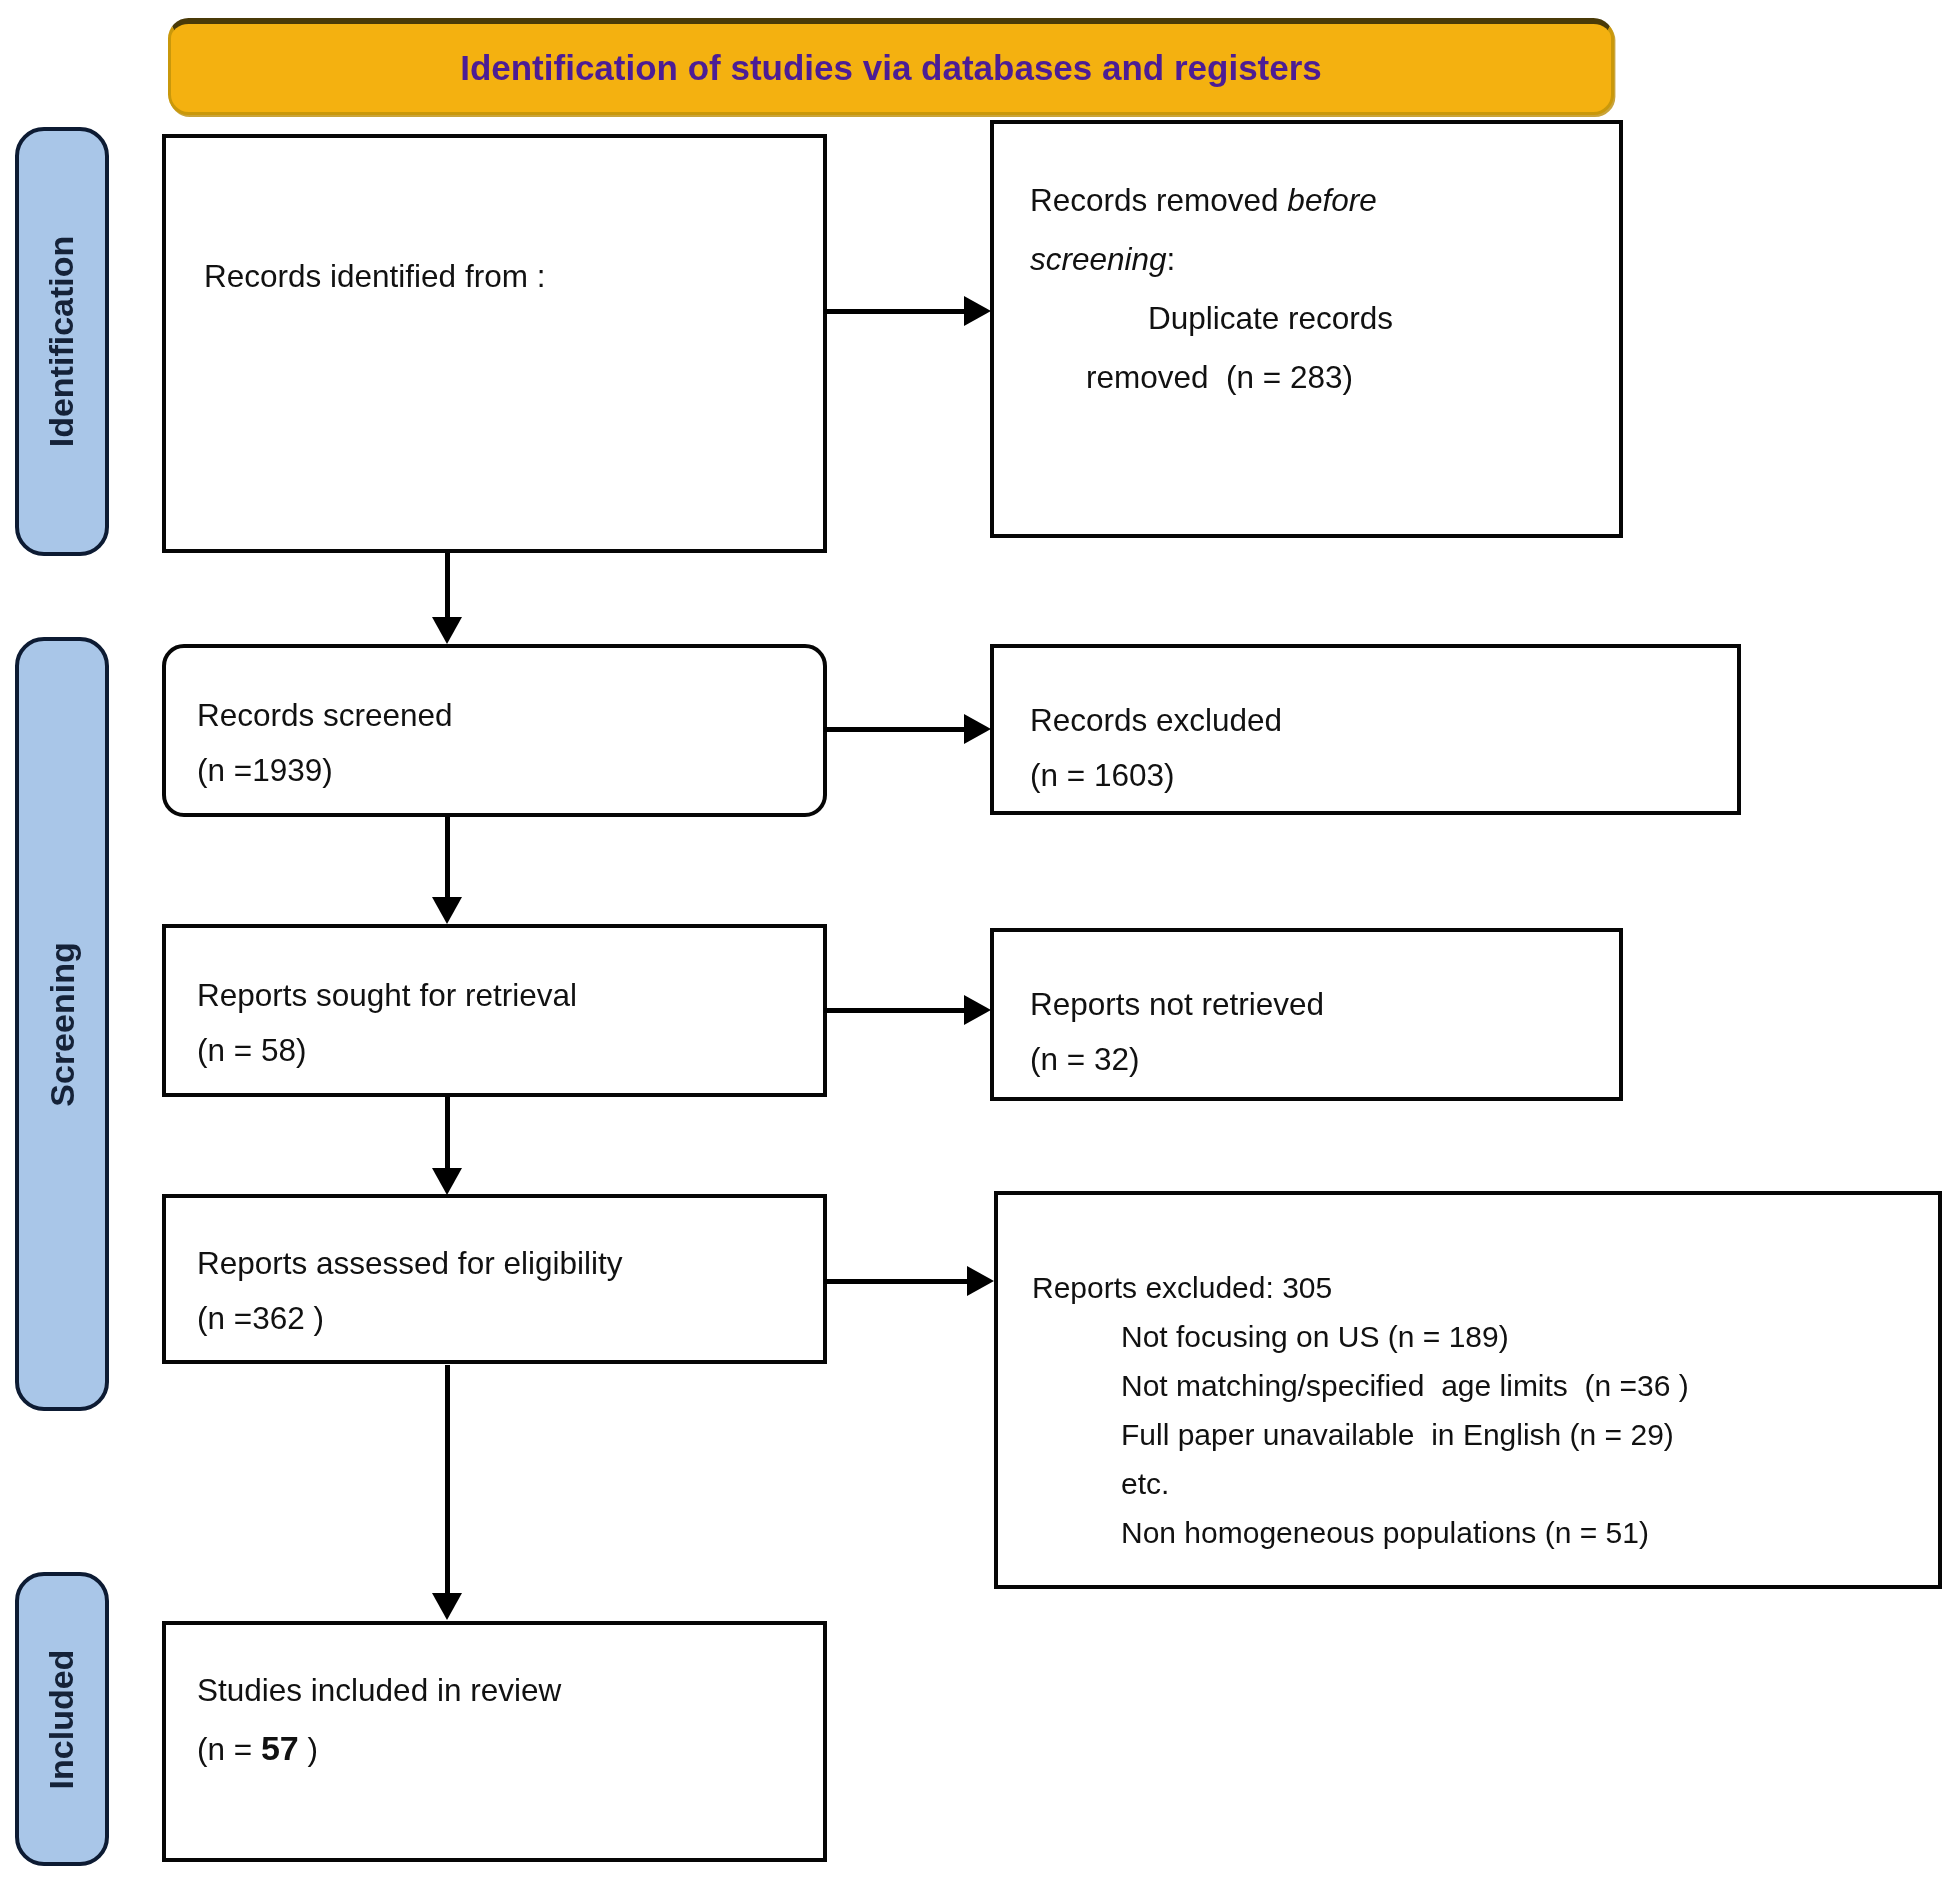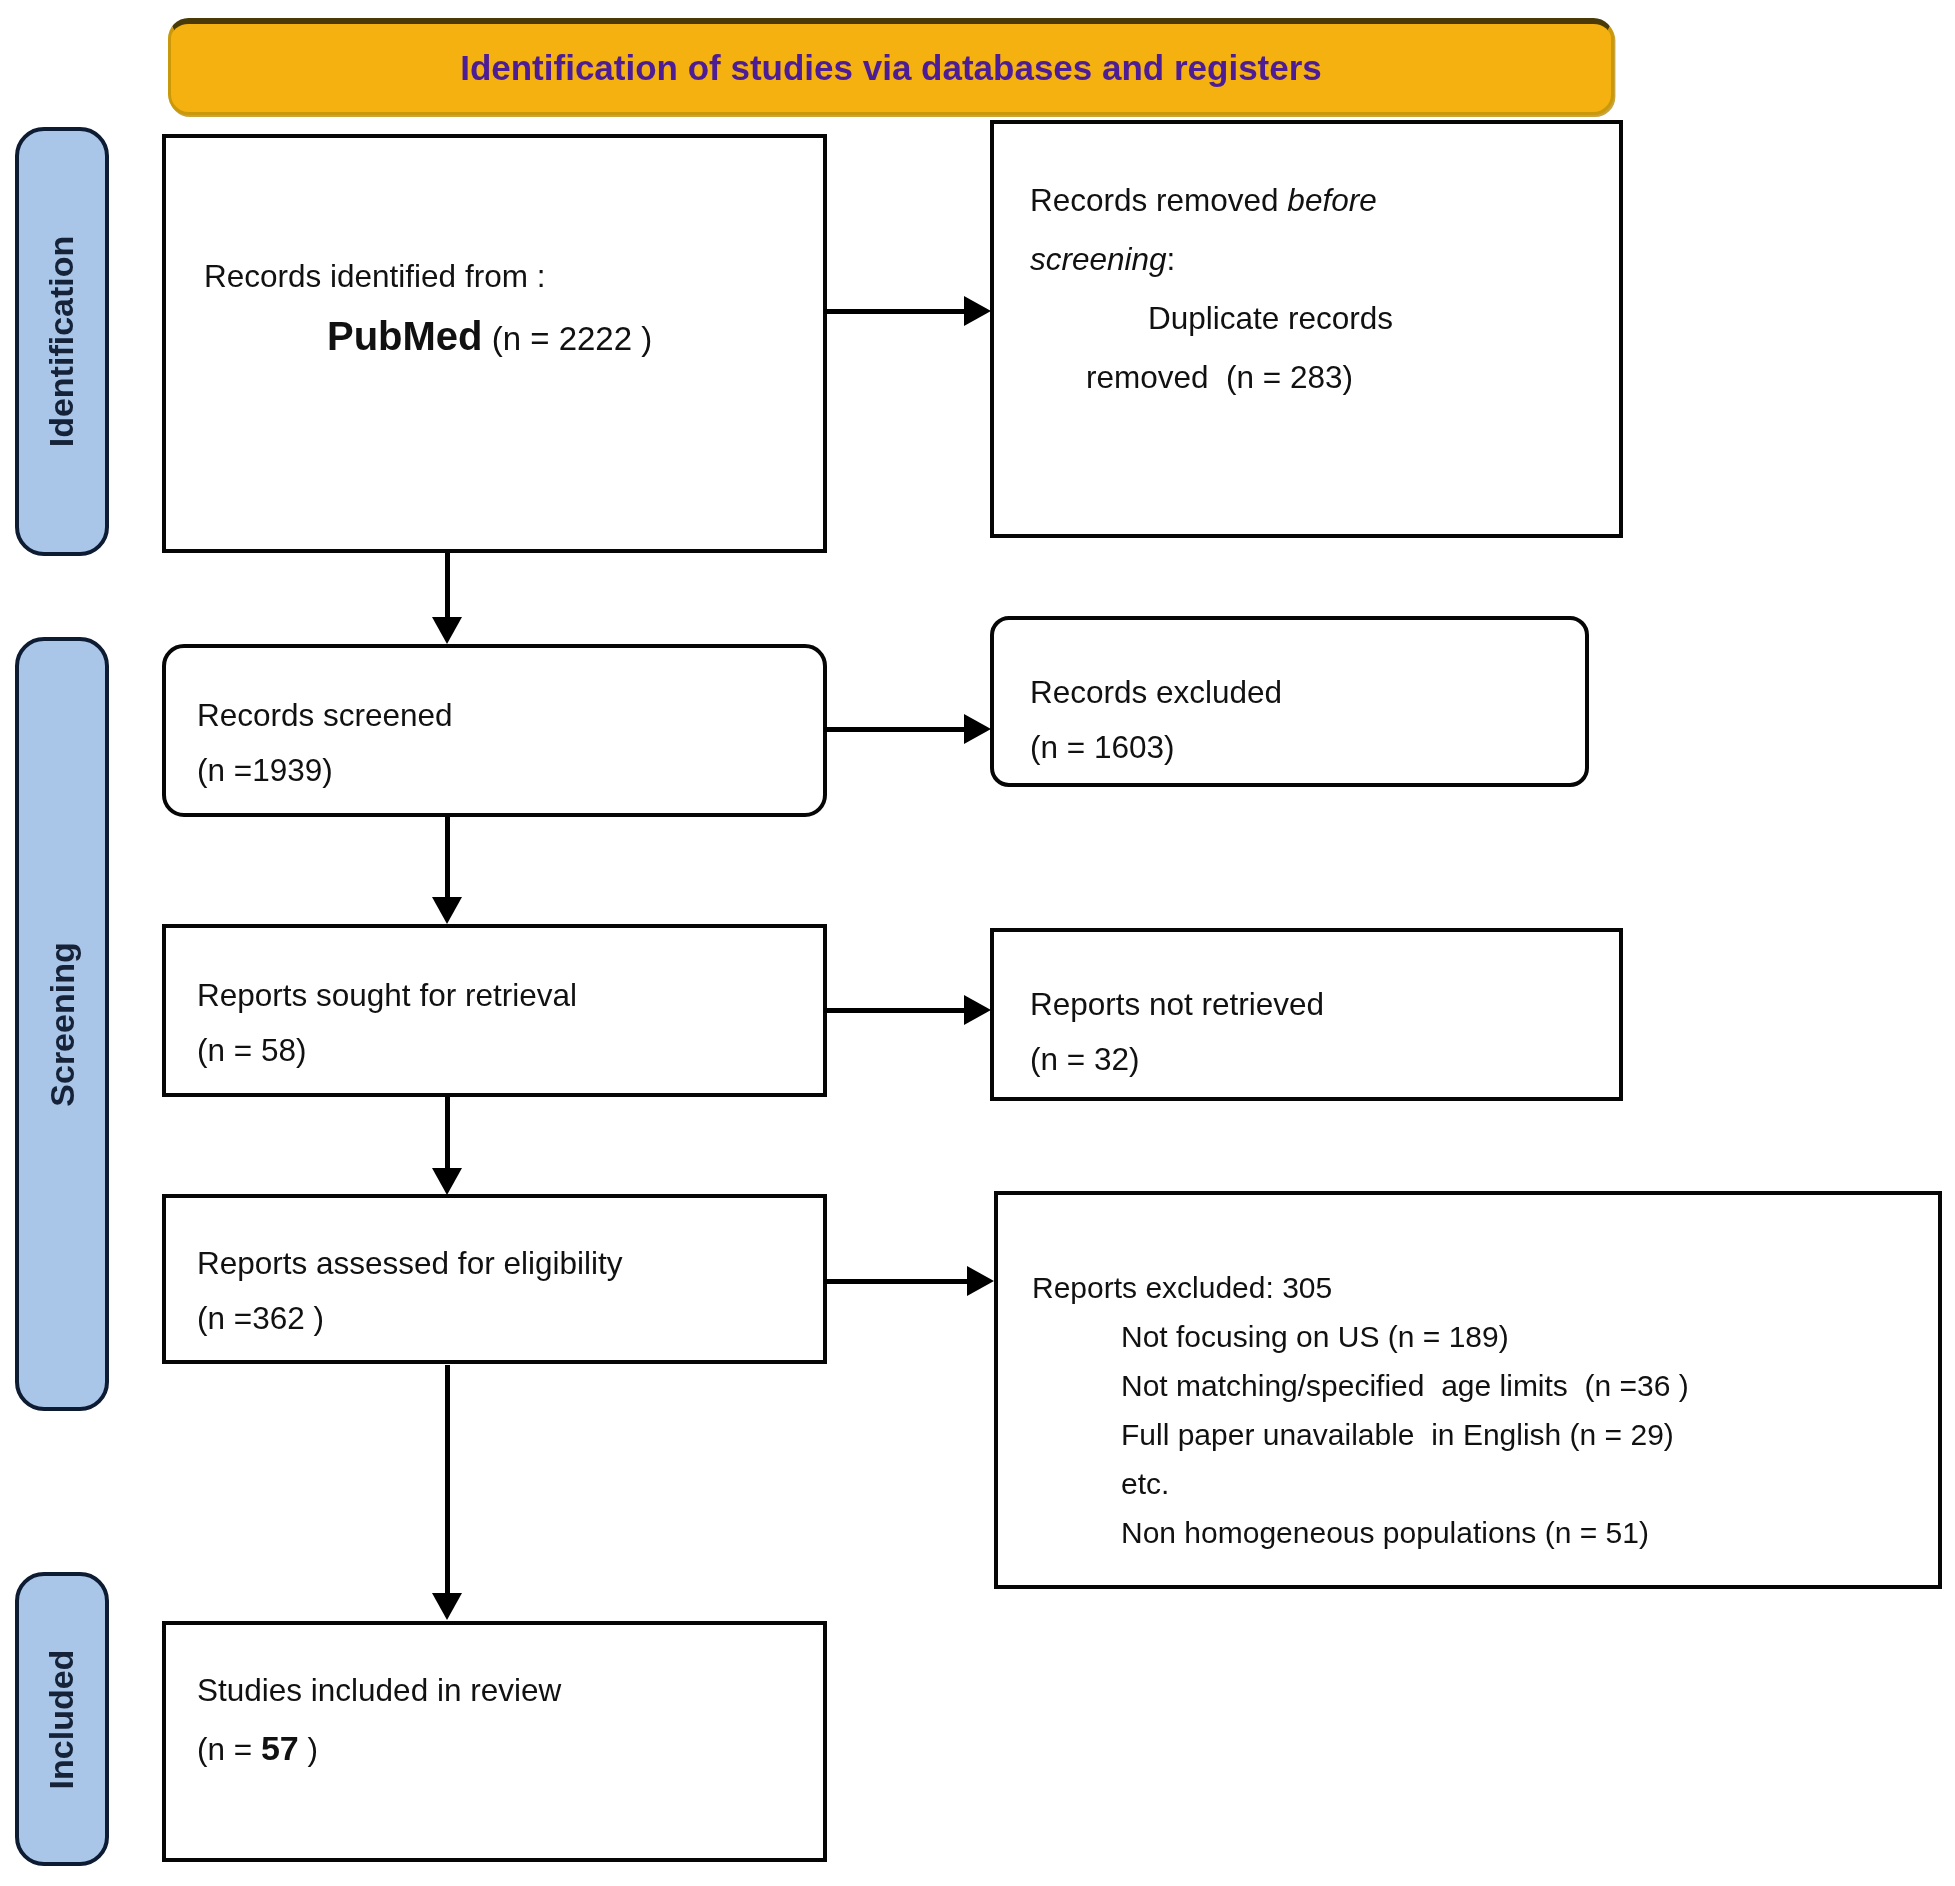--- a/index.html
+++ b/index.html
@@ -47,21 +47,21 @@
     background:#ffffff;
     border:4.1px solid #060606;
     box-sizing:border-box;
     font-size:31.5px;
     line-height:55px;
   }
   .fbox .line{white-space:pre;}
   .b-identified{left:162px;top:134px;width:665px;height:419px;padding:108px 13.7px 0 38px;line-height:60px;}
   .b-removed{left:990px;top:120px;width:633px;height:418px;padding:47px 13.7px 0 36px;line-height:59px;}
   .b-screened{left:162px;top:644px;width:665px;height:173px;padding:40px 13.7px 0 31px;border-radius:22px;}
-  .b-excluded{left:990px;top:616px;width:599px;height:171px;padding:45px 13.7px 0 36px;border-radius:19px;}
+  .b-excluded{left:990px;top:644px;width:751px;height:171px;padding:45px 13.7px 0 36px;}
   .b-sought{left:162px;top:924px;width:665px;height:173px;padding:40px 13.7px 0 31px;}
   .b-notretrieved{left:990px;top:928px;width:633px;height:173px;padding:45px 13.7px 0 36px;}
   .b-assessed{left:162px;top:1194px;width:665px;height:170px;padding:38px 13.7px 0 31px;}
   .b-reportsexcluded{left:994px;top:1191px;width:948px;height:398px;padding:68px 13.7px 0 34px;font-size:30px;line-height:49px;}
   .b-included{left:162px;top:1621px;width:665px;height:241px;padding:36px 13.7px 0 31px;line-height:58px;}
   .src-line{margin-left:123px;}
   .src-name{font-size:40px;font-weight:bold;}
   .src-count{font-size:33px;}
   .ital{font-style:italic;}
   .reason1{margin-left:118px;}
@@ -110,21 +110,20 @@
   </div>
   <div class="stage stage-screening">
     <span class="vtext">Screening</span>
   </div>
   <div class="stage stage-included">
     <span class="vtext">Included</span>
   </div>
 
   <div class="fbox b-identified">
     <div class="line">Records identified from :</div>
-    <div class="line src-line"><span class="src-name">PubMed</span><span class="src-count"> (n = 2222 )</span></div>
   </div>
 
   <div class="fbox b-removed">
     <div class="line"><span>Records removed </span><span class="ital">before</span></div>
     <div class="line"><span class="ital">screening</span><span>:</span></div>
     <div class="line reason1">Duplicate records</div>
     <div class="line reason2">removed  (n = 283)</div>
   </div>
 
   <div class="fbox b-screened">

